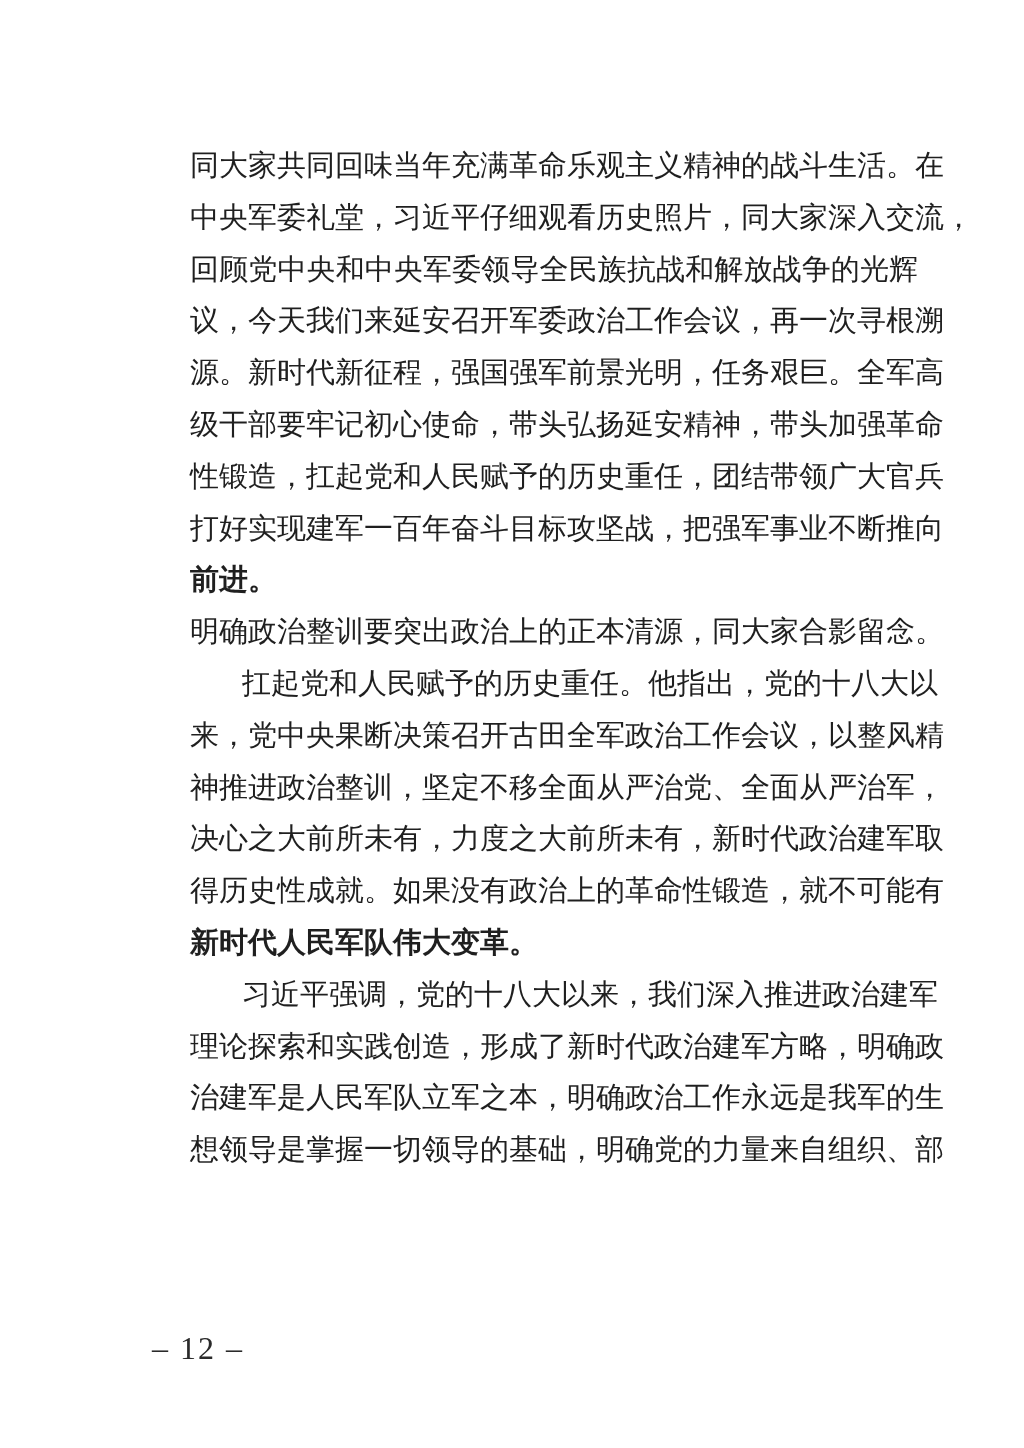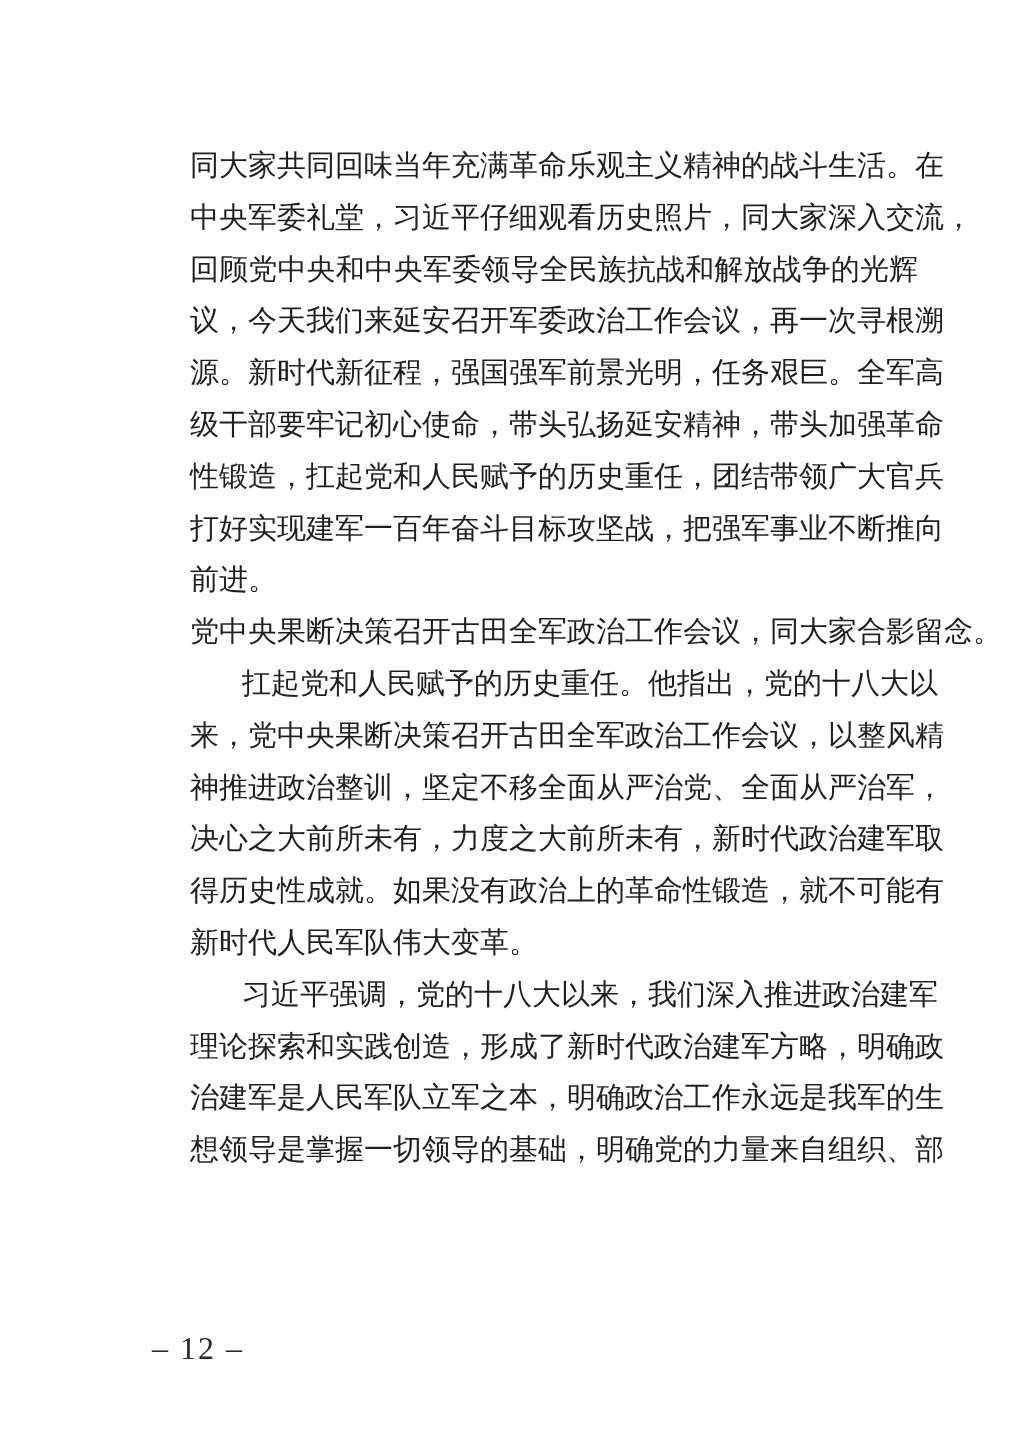--- a/index.html
+++ b/index.html
@@ -39,20 +39,21 @@
     text-align-last: justify;
     letter-spacing: 0;
   }
   .line.indent {
     
     padding-left: 52px;
   }
   .line.short {
     
     text-align-last: left;
+    font-weight: bold;
   }
   .footer {
     position: absolute;
     left: 152px;
     top: 1334px;
     font-size: 32px;
     line-height: 28px;
     color: #2a2a2a;
     letter-spacing: 2px;
   }
@@ -65,21 +66,21 @@
   <div class="body-text">
     <div class="line">同大家共同回味当年充满革命乐观主义精神的战斗生活。在</div>
     <div class="line">中央军委礼堂，习近平仔细观看历史照片，同大家深入交流，</div>
     <div class="line">回顾党中央和中央军委领导全民族抗战和解放战争的光辉</div>
     <div class="line">议，今天我们来延安召开军委政治工作会议，再一次寻根溯</div>
     <div class="line">源。新时代新征程，强国强军前景光明，任务艰巨。全军高</div>
     <div class="line">级干部要牢记初心使命，带头弘扬延安精神，带头加强革命</div>
     <div class="line">性锻造，扛起党和人民赋予的历史重任，团结带领广大官兵</div>
     <div class="line">打好实现建军一百年奋斗目标攻坚战，把强军事业不断推向</div>
     <div class="line short">前进。</div>
-    <div class="line">党中央果断决策召开古田全军政治工作会议，同大家合影留念。</div>
+    <div class="line">明确政治整训要突出政治上的正本清源，同大家合影留念。</div>
     <div class="line indent">扛起党和人民赋予的历史重任。他指出，党的十八大以</div>
     <div class="line">来，党中央果断决策召开古田全军政治工作会议，以整风精</div>
     <div class="line">神推进政治整训，坚定不移全面从严治党、全面从严治军，</div>
     <div class="line">决心之大前所未有，力度之大前所未有，新时代政治建军取</div>
     <div class="line">得历史性成就。如果没有政治上的革命性锻造，就不可能有</div>
     <div class="line short">新时代人民军队伟大变革。</div>
     <div class="line indent">习近平强调，党的十八大以来，我们深入推进政治建军</div>
     <div class="line">理论探索和实践创造，形成了新时代政治建军方略，明确政</div>
     <div class="line">治建军是人民军队立军之本，明确政治工作永远是我军的生</div>
     <div class="line">想领导是掌握一切领导的基础，明确党的力量来自组织、部</div>

